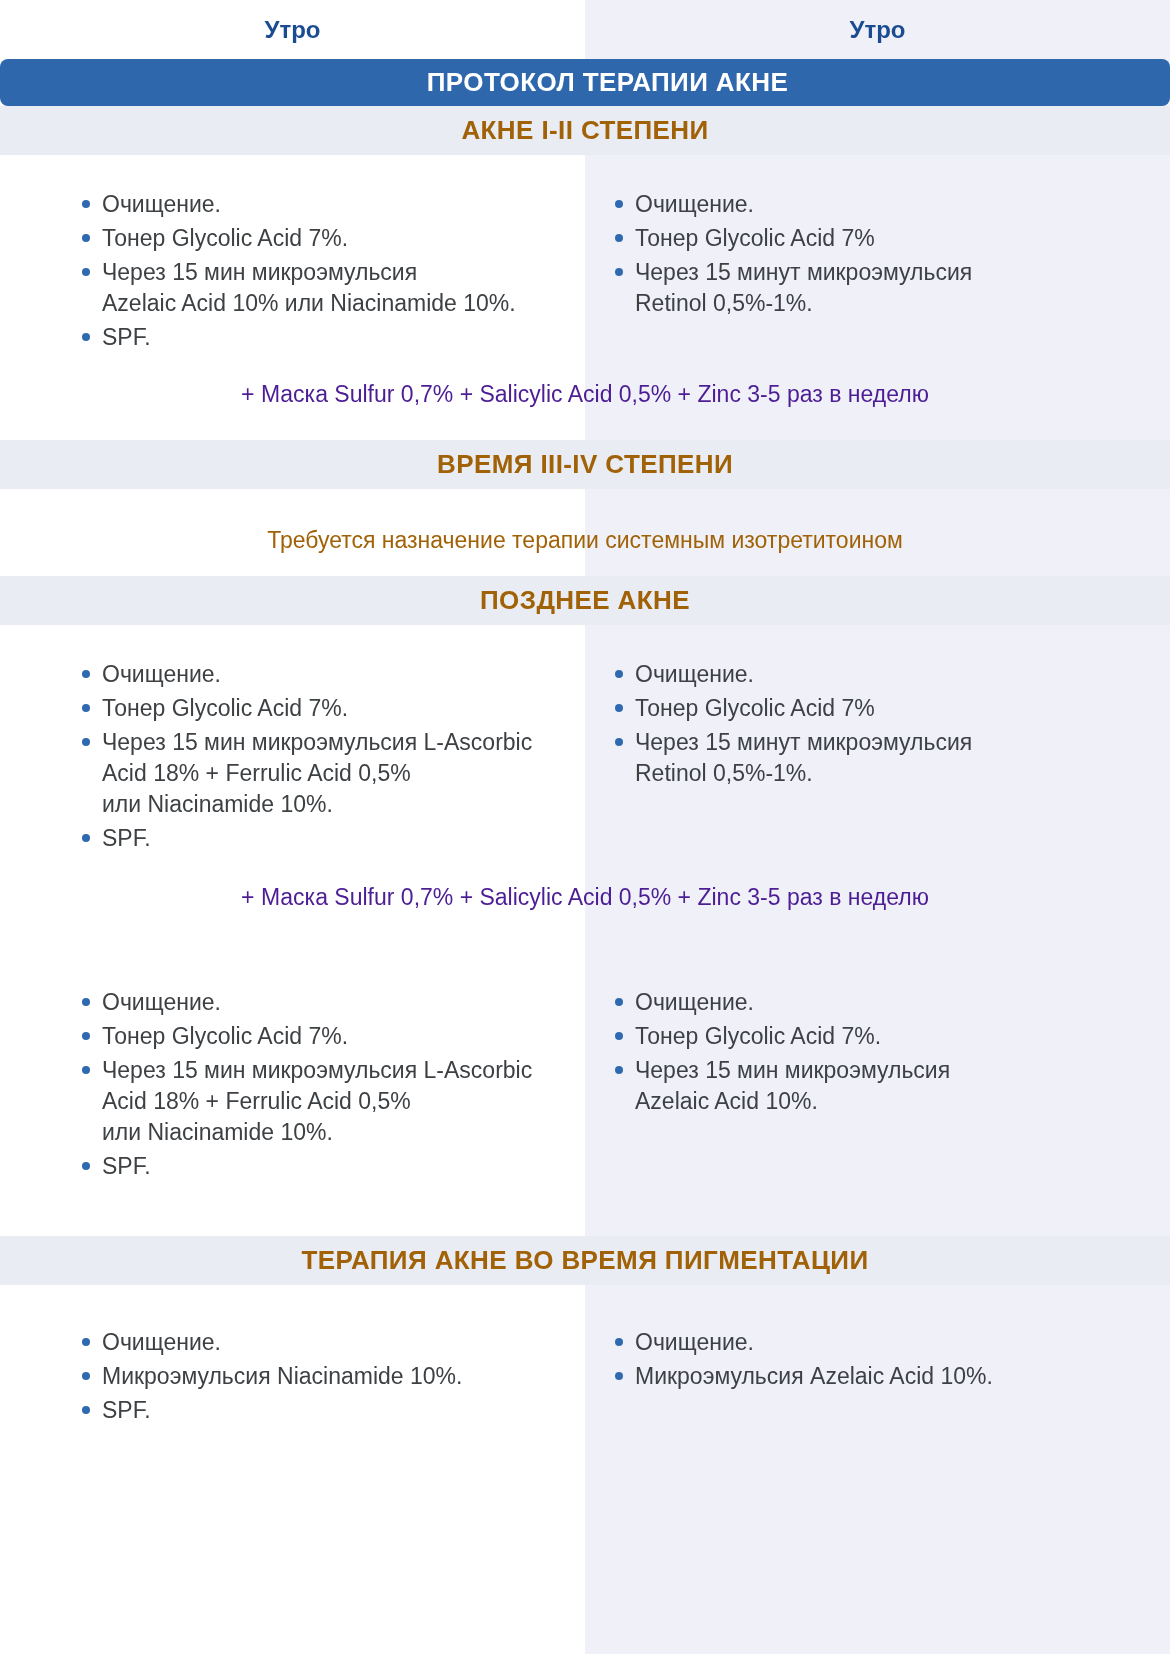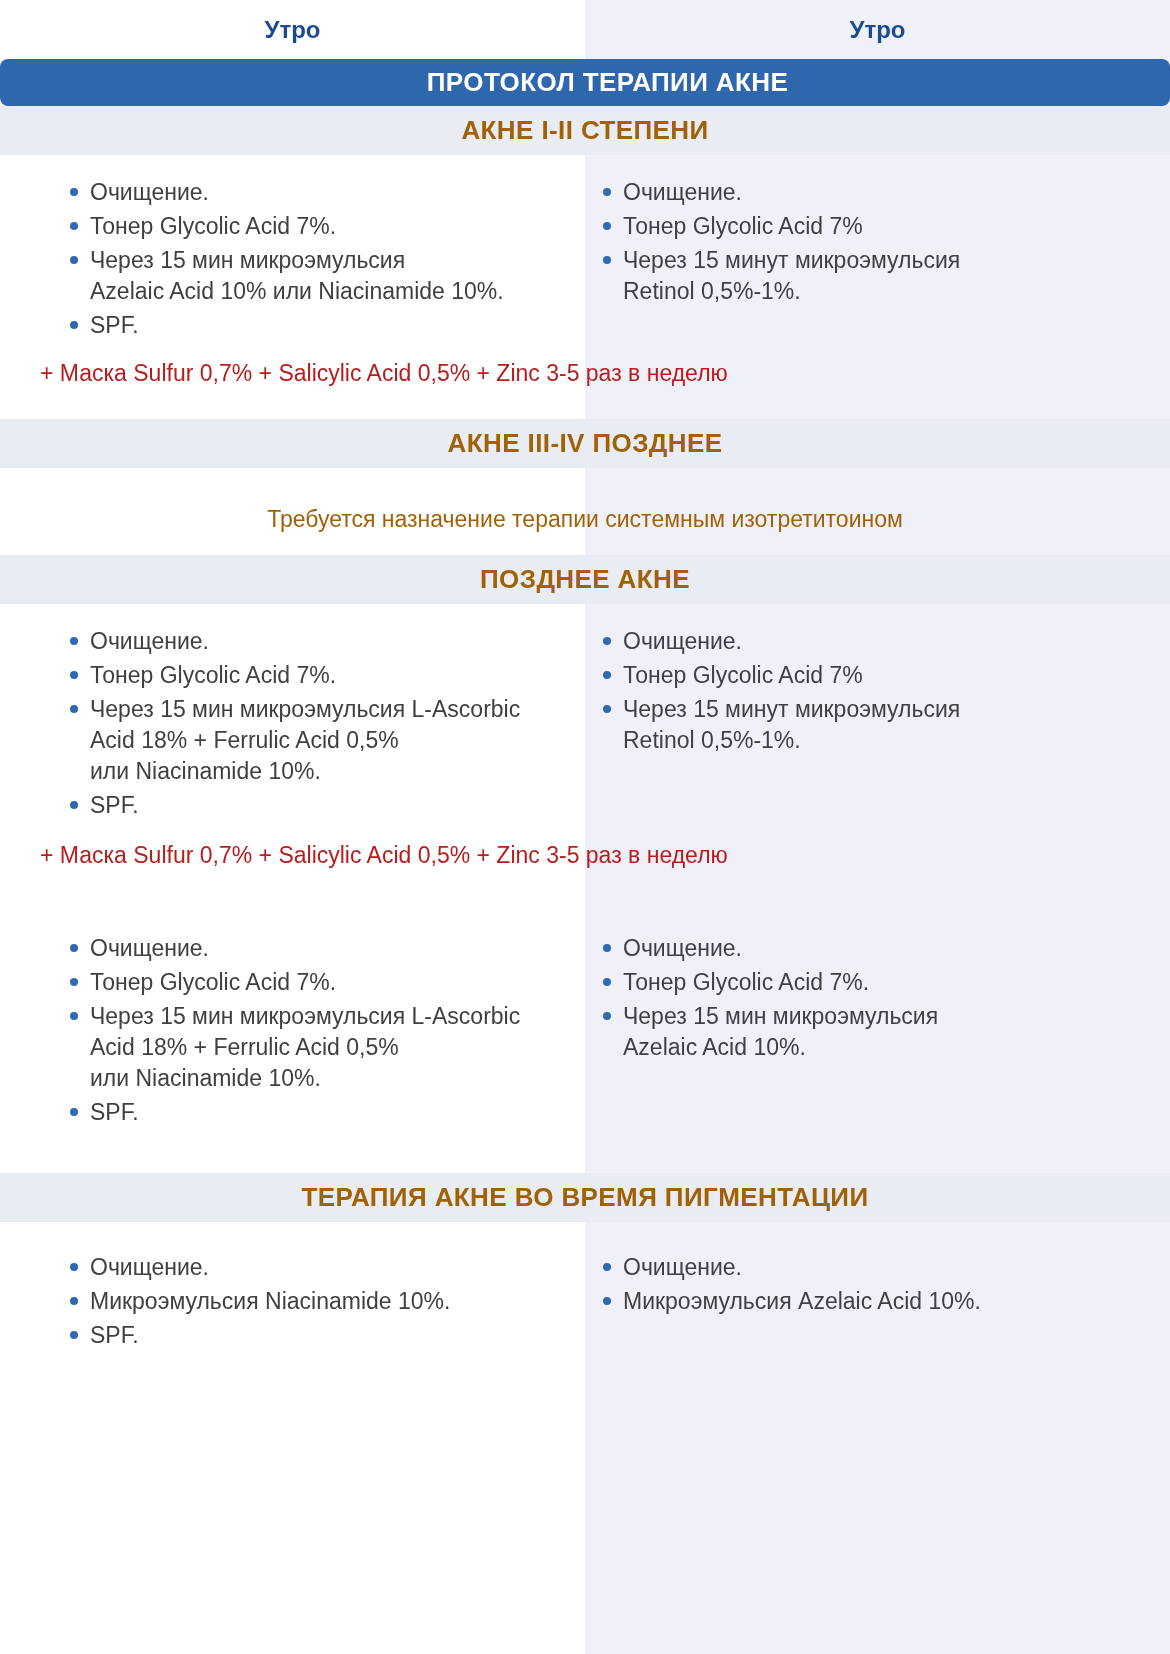--- a/index.html
+++ b/index.html
@@ -64,21 +64,21 @@
 
   .content-row {
     display: flex;
     padding-top: 22px;
   }
   .content-row.preg { padding-top: 30px; }
   .half { width: 50%; box-sizing: border-box; }
 
   ul.list {
     list-style: none;
-    margin: 0;
+    margin: 12px;
     padding: 0 20px 0 68px;
   }
   .half.evening ul.list { padding-left: 16px; }
   ul.list li {
     position: relative;
     font-size: 23px;
     line-height: 31px;
     margin-bottom: 3px;
     padding-left: 22px;
     white-space: pre-line;
@@ -89,24 +89,24 @@
     position: absolute;
     left: 2px;
     top: 11px;
     width: 8px;
     height: 8px;
     border-radius: 50%;
     background: #2f6ab0;
   }
 
   .mask-note {
-    text-align: left;
+    text-align: center;
     font-size: 23px;
     line-height: 31px;
-    color: #b91c1c;
+    color: #4c1d95;
     padding: 16px 40px 40px 40px;
   }
   .mask-note.first { padding: 14px 40px 30px 40px; }
 
   .center-note {
     text-align: center;
     font-size: 23px;
     line-height: 31px;
     color: #a16207;
     padding: 36px 40px 20px 40px;
@@ -142,21 +142,21 @@
         <ul class="list">
           <li>Очищение.</li>
           <li>Тонер Glycolic Acid 7%</li>
           <li>Через 15 минут микроэмульсия
 Retinol 0,5%-1%.</li>
         </ul>
       </div>
     </div>
     <div class="mask-note first">+ Маска Sulfur 0,7% + Salicylic Acid 0,5% + Zinc 3-5 раз в неделю</div>
 
-    <div class="section-band">АКНЕ III-IV ПОЗДНЕЕ</div>
+    <div class="section-band">ВРЕМЯ III-IV СТЕПЕНИ</div>
     <div class="center-note">Требуется назначение терапии системным изотретитоином</div>
 
     <div class="section-band">ПОЗДНЕЕ АКНЕ</div>
     <div class="content-row">
       <div class="half morning">
         <ul class="list">
           <li>Очищение.</li>
           <li>Тонер Glycolic Acid 7%.</li>
           <li>Через 15 мин микроэмульсия L-Ascorbic
 Acid 18% + Ferrulic Acid 0,5%

